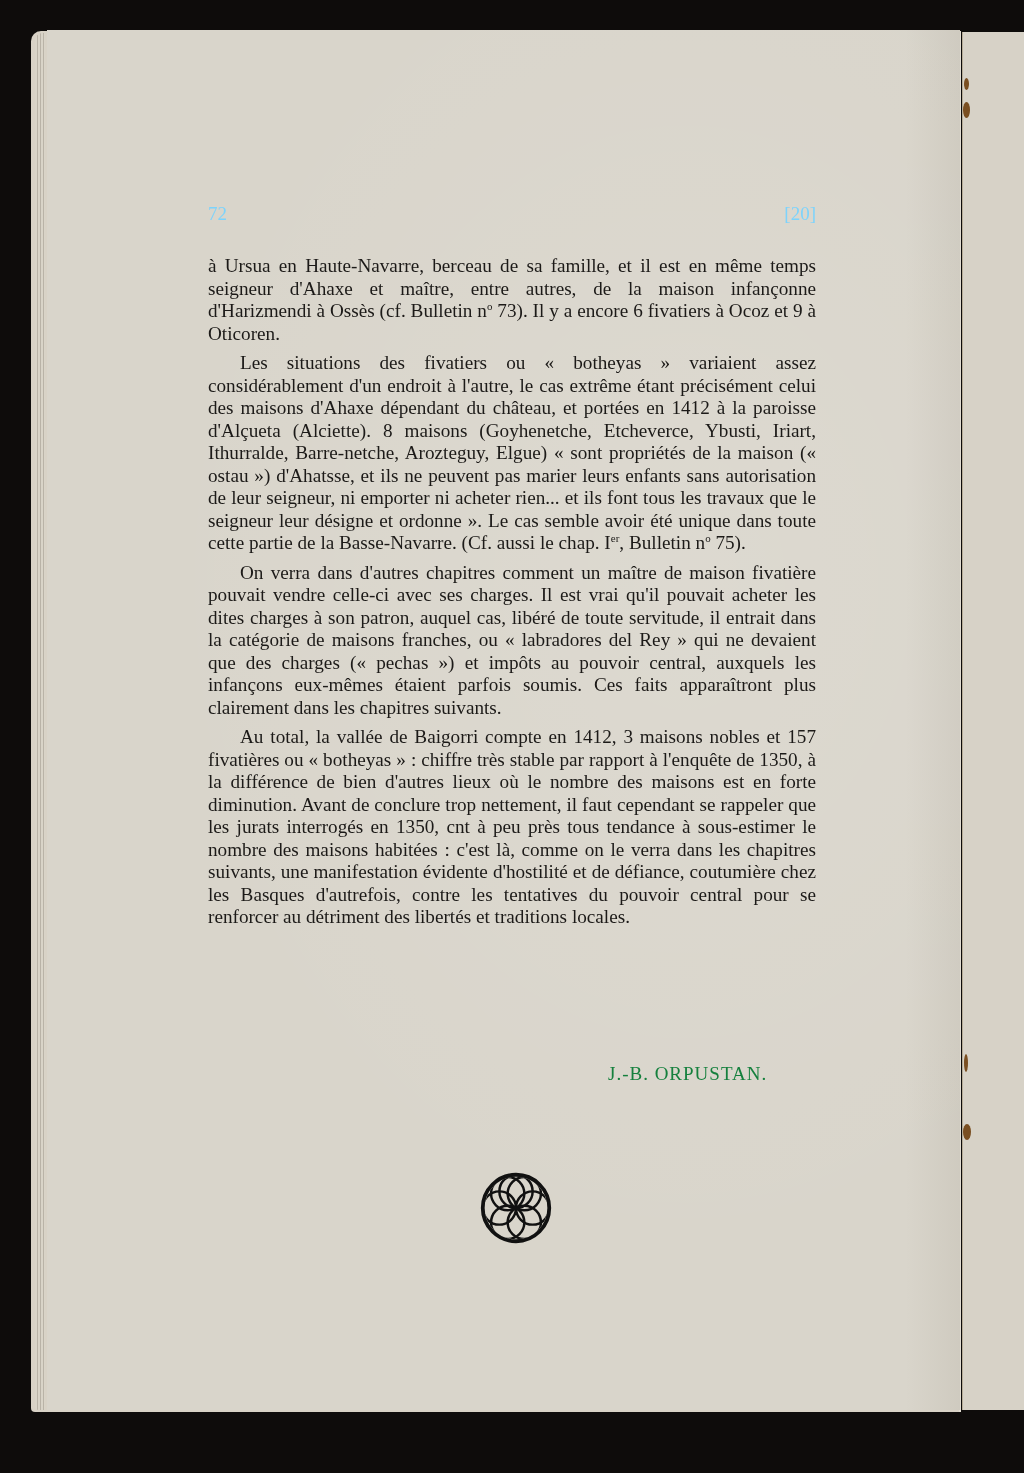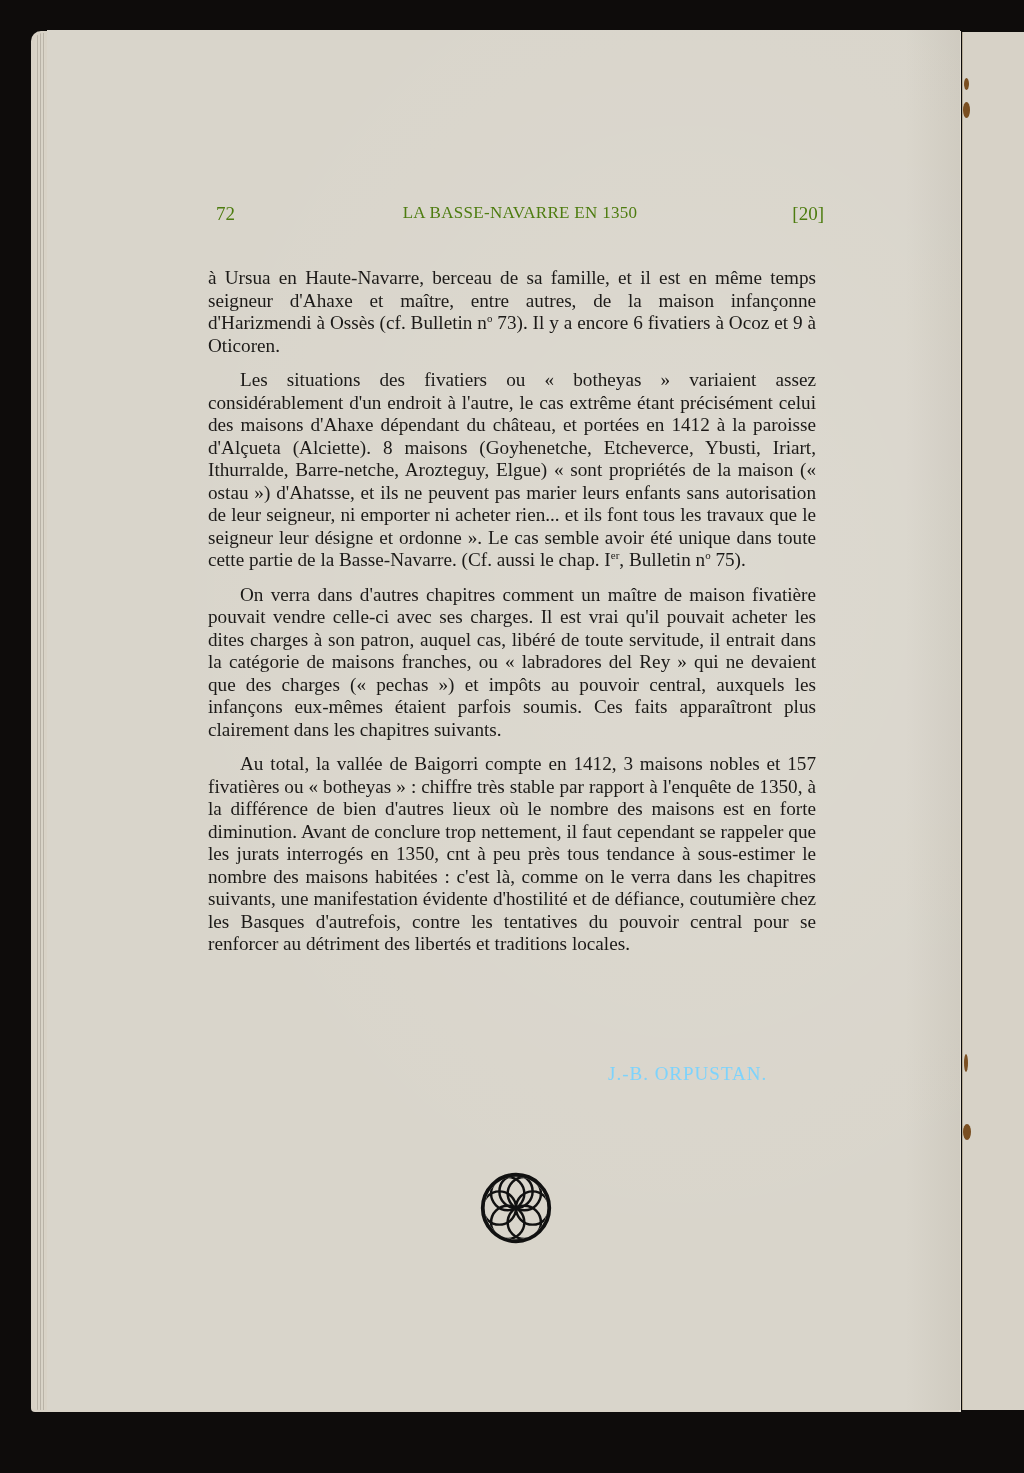--- a/index.html
+++ b/index.html
@@ -27,58 +27,57 @@
                         linear-gradient(90deg, rgba(0,0,0,0) 0 94%, rgba(90,80,60,0.08) 100%);
     }
     .next-page {
       position:absolute; left:962px; top:32px; width:62px; height:1378px;
       background:#d7d2c7;
       border-left:1px solid #b8ae98;
     }
     .spot { position:absolute; border-radius:50%; background:#7a4f22; }
 
     .header {
-      position:absolute; top:203px; left:216px; width:608px; height:24px;
-      font-size:19px; color:#4d7c0f;
+      position:absolute; top:203px; left:208px; width:608px; height:24px;
+      font-size:19px; color:#7dd3fc;
     }
     .header .folio { position:absolute; left:0; top:0; }
     .header .running-title { position:absolute; left:0; right:0; text-align:center; top:0; font-size:17px; letter-spacing:0.3px; }
     .header .section { position:absolute; right:0; top:0;text-align:center; }
 
     .body-text {
       position:absolute; left:208px; top:255px; width:608px;
       font-size:19.2px; line-height:22.5px; color:#1c1a18;
       text-align:justify;
     }
-    .body-text p { margin:12px 0 7px 0; }
+    .body-text p { margin:0 0 7px 0; }
     .body-text p.indent { text-indent:32px; }
     .it { }
     sup { font-size:11px; line-height:0; vertical-align:super; }
 
     .signature {
       position:absolute; top:1063px; left:608px;
-      font-size:19px; letter-spacing:1px; color:#7dd3fc;
+      font-size:19px; letter-spacing:1px; color:#15803d;
     }
     .ornament { position:absolute; left:478px; top:1170px; width:76px; height:76px; }
   </style>
 </head>
 <body>
 
 <div class="page-stack"></div>
 <div class="page"></div>
 <div class="next-page">
   <div class="spot" style="left:1px;top:46px;width:5px;height:12px;"></div>
   <div class="spot" style="left:0px;top:70px;width:7px;height:16px;"></div>
   <div class="spot" style="left:1px;top:1022px;width:4px;height:18px;"></div>
   <div class="spot" style="left:0px;top:1092px;width:8px;height:16px;"></div>
 </div>
 
 <div class="header">
   <span class="folio">72</span>
-  <span class="running-title">LA BASSE-NAVARRE EN 1350</span>
   <span class="section">[20]</span>
 </div>
 
 <div class="body-text" id="body-text">
     <p><span>à Ursua en Haute-Navarre, berceau de sa famille, et il est en même temps seigneur d'Ahaxe et maître, entre autres, de la maison infançonne d'Harizmendi à Ossès (cf. Bulletin n</span><sup>o</sup><span> 73). Il y a encore 6 fivatiers à Ocoz et 9 à Oticoren.</span></p>
     <p class="indent"><span>Les situations des fivatiers ou « </span><span class="it">botheyas</span><span> » variaient assez considérablement d'un endroit à l'autre, le cas extrême étant précisément celui des maisons d'Ahaxe dépendant du château, et portées en 1412 à la paroisse d'Alçueta (Alciette). 8 maisons (Goyhenetche, Etcheverce, Ybusti, Iriart, Ithurralde, Barre-netche, Arozteguy, Elgue) </span><span class="it">« sont propriétés de la maison (« ostau ») d'Ahatsse, et ils ne peuvent pas marier leurs enfants sans autorisation de leur seigneur, ni emporter ni acheter rien... et ils font tous les travaux que le seigneur leur désigne et ordonne</span><span> ». Le cas semble avoir été unique dans toute cette partie de la Basse-Navarre. (Cf. aussi le chap. I</span><sup>er</sup><span>, Bulletin n</span><sup>o</sup><span> 75).</span></p>
     <p class="indent"><span>On verra dans d'autres chapitres comment un maître de maison fivatière pouvait vendre celle-ci avec ses charges. Il est vrai qu'il pouvait acheter les dites charges à son patron, auquel cas, libéré de toute servitude, il entrait dans la catégorie de maisons franches, ou « labradores del Rey » qui ne devaient que des charges (« pechas ») et impôts au pouvoir central, auxquels les infançons eux-mêmes étaient parfois soumis. Ces faits apparaîtront plus clairement dans les chapitres suivants.</span></p>
     <p class="indent"><span>Au total, la vallée de Baigorri compte en 1412, 3 maisons nobles et 157 fivatières ou « botheyas » : chiffre très stable par rapport à l'enquête de 1350, à la différence de bien d'autres lieux où le nombre des maisons est en forte diminution. Avant de conclure trop nettement, il faut cependant se rappeler que les jurats interrogés en 1350, cnt à peu près tous tendance à sous-estimer le nombre des maisons habitées : c'est là, comme on le verra dans les chapitres suivants, une manifestation évidente d'hostilité et de défiance, coutumière chez les Basques d'autrefois, contre les tentatives du pouvoir central pour se renforcer au détriment des libertés et traditions locales.</span></p>
   </div>
 

